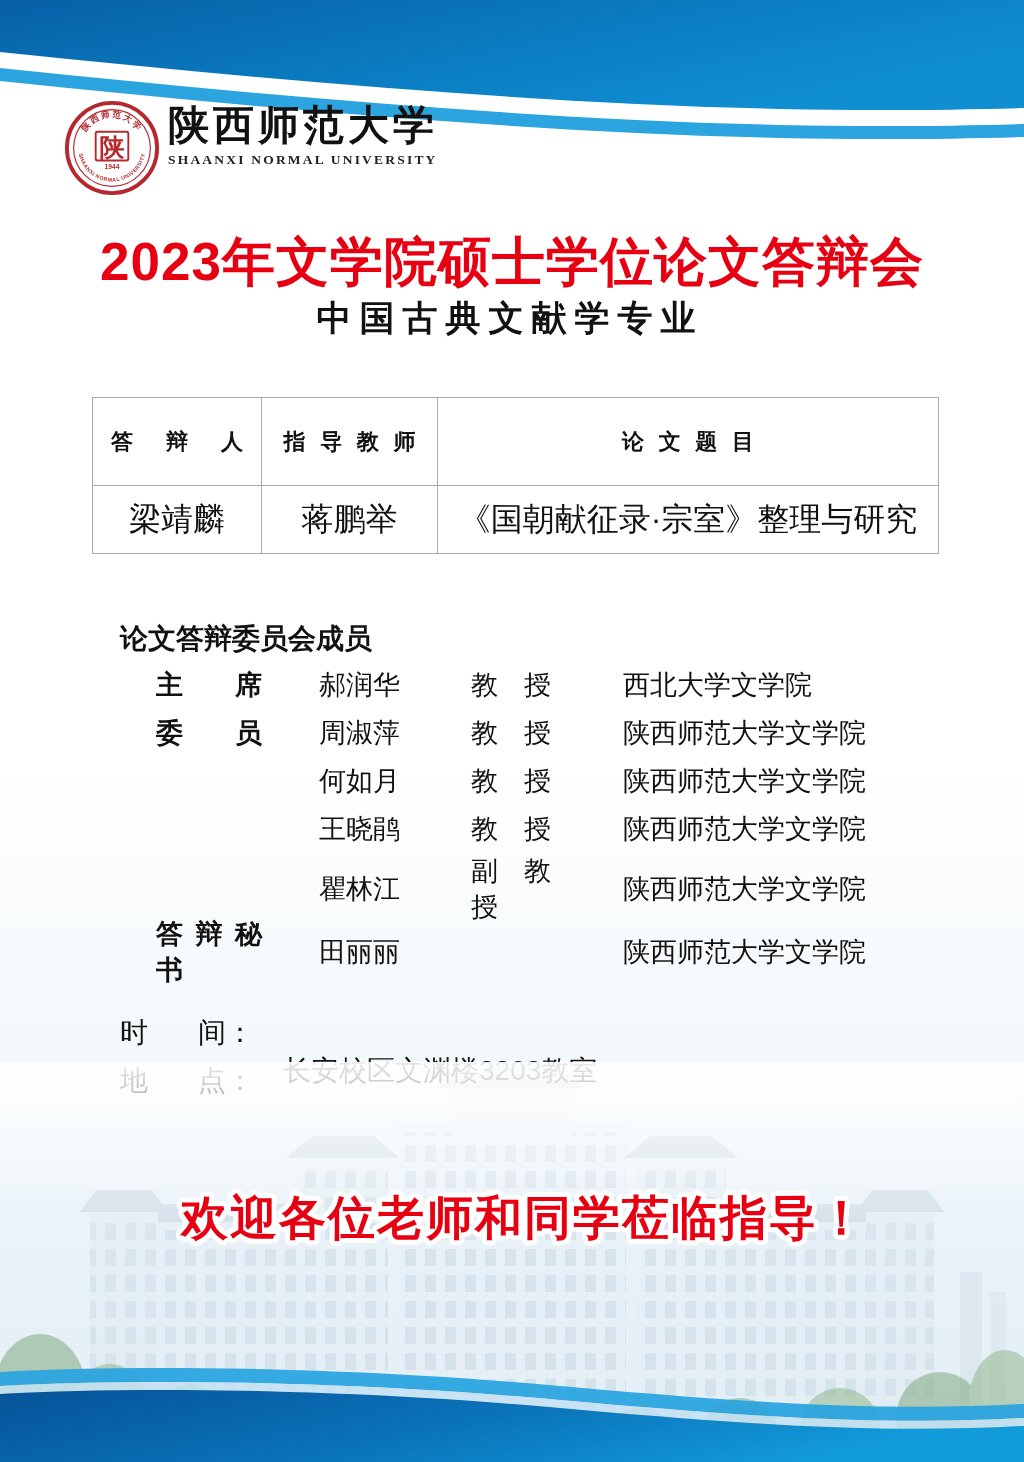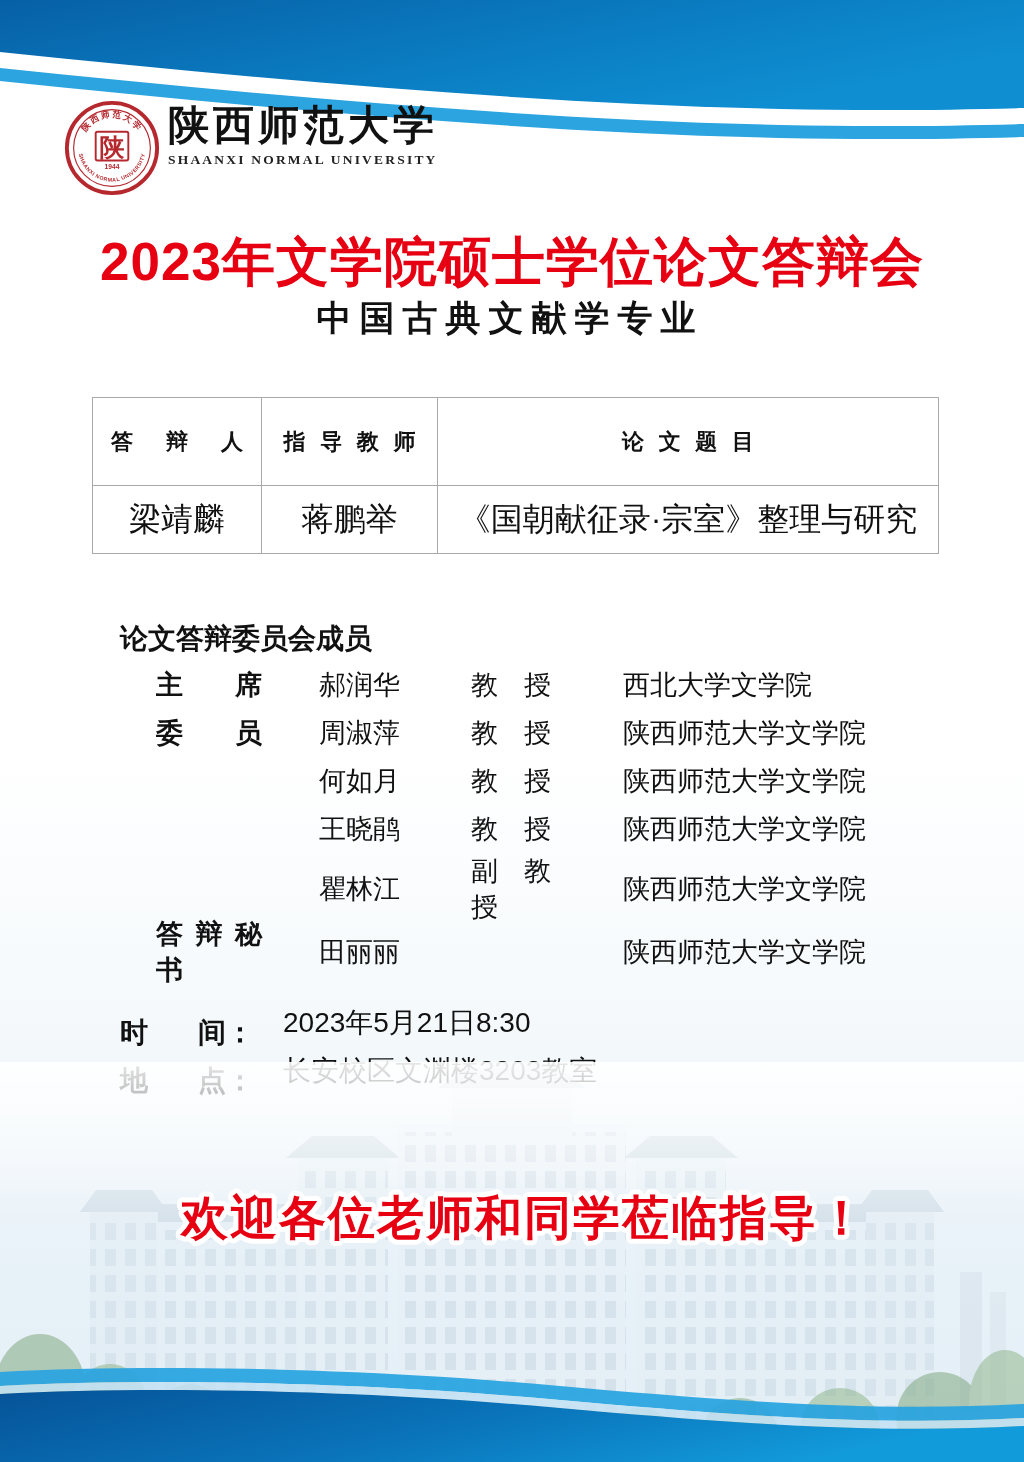--- a/index.html
+++ b/index.html
@@ -41,21 +41,21 @@
   .committee{left:120px;top:661px;width:800px;}
   .crow{display:grid;grid-template-columns:163px 152px 152px auto;height:48px;align-items:center;font-size:27px;color:#111;margin-left:36px;}
   .crow .role{font-weight:bold;}
   .role-spread{display:inline-block;width:106px;text-align:justify;text-align-last:justify;}
   .title-spread{display:inline-block;width:80px;text-align:justify;text-align-last:justify;}
   .crow.secretary{margin-top:15px;}
 
   
   .schedule{left:120px;top:994px;width:800px;}
   .srow{display:grid;grid-template-columns:163px auto;height:48px;align-items:center;font-size:28px;color:#111;}
-  .srow .slabel{font-weight:bold;margin-top:20px;}
+  .srow .slabel{font-weight:normal;margin-top:20px;}
 
   
   .photo{left:0;top:1062px;width:1024px;height:400px;}
   .photo-fade{left:0;top:1062px;width:1024px;height:160px;
     background:linear-gradient(180deg,rgba(255,255,255,.9) 0%,rgba(255,255,255,.45) 55%,rgba(255,255,255,0) 100%);}
 
   
   .welcome{left:0;top:1178px;width:1024px;height:90px;padding-left:12px;}
 
   
@@ -161,21 +161,20 @@
       <span class="role"><span class="role-spread">答辩秘书</span></span>
       <span>田丽丽</span>
       <span></span>
       <span>陕西师范大学文学院</span>
     </div>
   </div>
 
   <div class="abs schedule">
     <div class="srow">
       <span class="slabel"><span class="role-spread">时间</span><span>：</span></span>
-      <span>2023年5月21日8:30</span>
     </div>
     <div class="srow">
       <span class="slabel"><span class="role-spread">地点</span><span>：</span></span>
       <span>长安校区文渊楼3203教室</span>
     </div>
   </div>
 
   <div class="abs photo">
     <svg width="1024" height="400" viewBox="0 0 1024 400">
       <defs>

